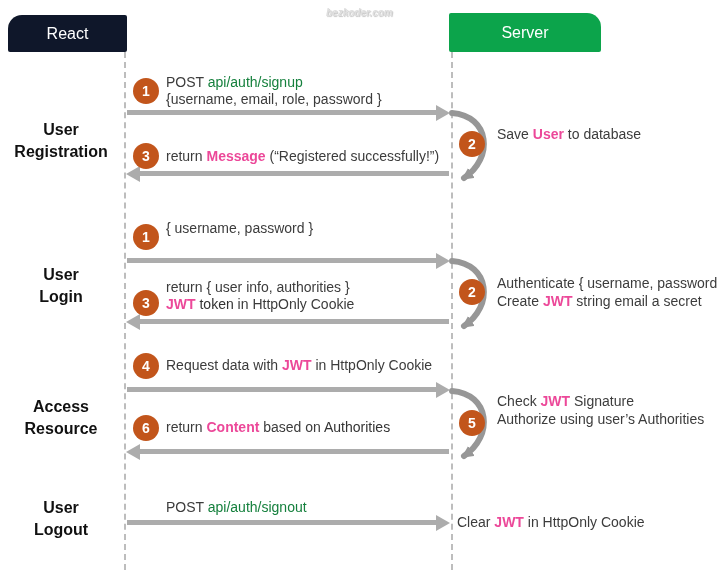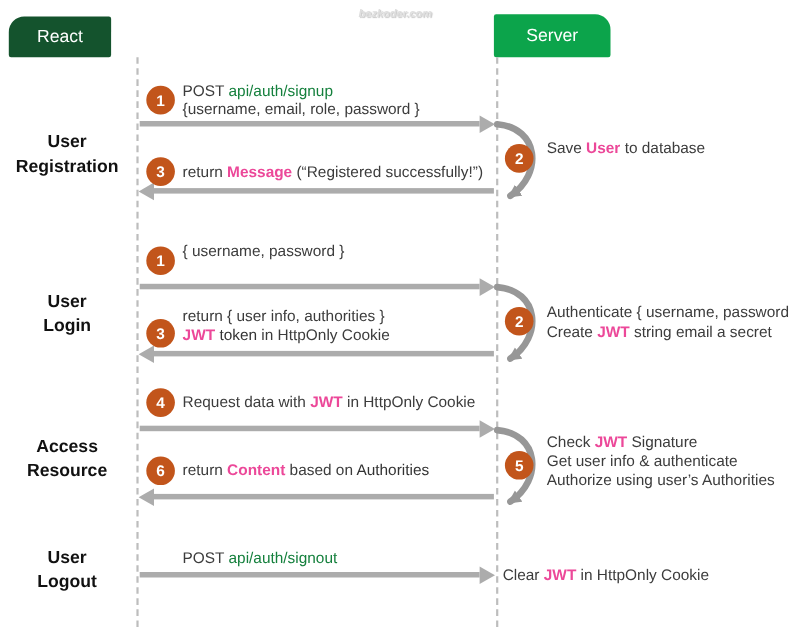--- a/index.html
+++ b/index.html
@@ -5,23 +5,23 @@
   html,body{margin:0;padding:0;background:#ffffff;}
   #stage{
     position:relative; width:720px; height:570px; background:#ffffff;
     font-family:"Liberation Sans", sans-serif; overflow:hidden;
   }
   
   .actor{
     position:absolute; color:#ffffff; font-size:16px;
     display:flex; align-items:center; justify-content:center;
   }
-  #actor-client{ left:8px; top:15px; width:93px; height:37px;
-    background:#14532d; border-radius:14px 2px 2px 2px; }
-  #actor-server{ left:449px; top:13px; width:106px; height:39px;
+  #actor-client{ left:8px; top:15px; width:119px; height:37px;
+    background:#0f172a; border-radius:14px 2px 2px 2px; }
+  #actor-server{ left:449px; top:13px; width:152px; height:39px;
     background:#0ca44b; border-radius:2px 14px 2px 2px; }
   
   #watermark{
     position:absolute; left:326px; top:7px; width:130px;
     font-size:10px; font-style:italic; font-weight:bold;
     color:#dedede; text-shadow:1px 1px 1px #c6c6c6, -1px -1px 0 #ffffff;
   }
   
   .lifeline{ position:absolute; top:52px; bottom:0; width:0;
     border-left:2px dashed #bdbdbd; }
@@ -124,21 +124,20 @@
       </div>
       <div class="note" style="left: 497px; top: 126px;">
         <div><span class="s-p">Save </span><span class="s-g">User</span><span class="s-p"> to database</span></div>
       </div>
       <div class="note" style="left: 497px; top: 275px;">
         <div><span class="s-p">Authenticate { username, password }</span></div>
         <div><span class="s-p">Create </span><span class="s-g">JWT</span><span class="s-p"> string email a secret</span></div>
       </div>
       <div class="note" style="left: 497px; top: 393px;">
         <div><span class="s-p">Check </span><span class="s-g">JWT</span><span class="s-p"> Signature</span></div>
-        <div><span class="s-p">Get user info &amp; authenticate</span></div>
         <div><span class="s-p">Authorize using user’s Authorities</span></div>
       </div>
       <div class="note" style="left: 457px; top: 514px;">
         <div><span class="s-p">Clear </span><span class="s-g">JWT</span><span class="s-p"> in HttpOnly Cookie</span></div>
       </div>
       <div class="arrow right" style="top: 110px;"></div>
       <div class="arrow left" style="top: 171px;"></div>
       <div class="arrow right" style="top: 258px;"></div>
       <div class="arrow left" style="top: 319px;"></div>
       <div class="arrow right" style="top: 387px;"></div>

